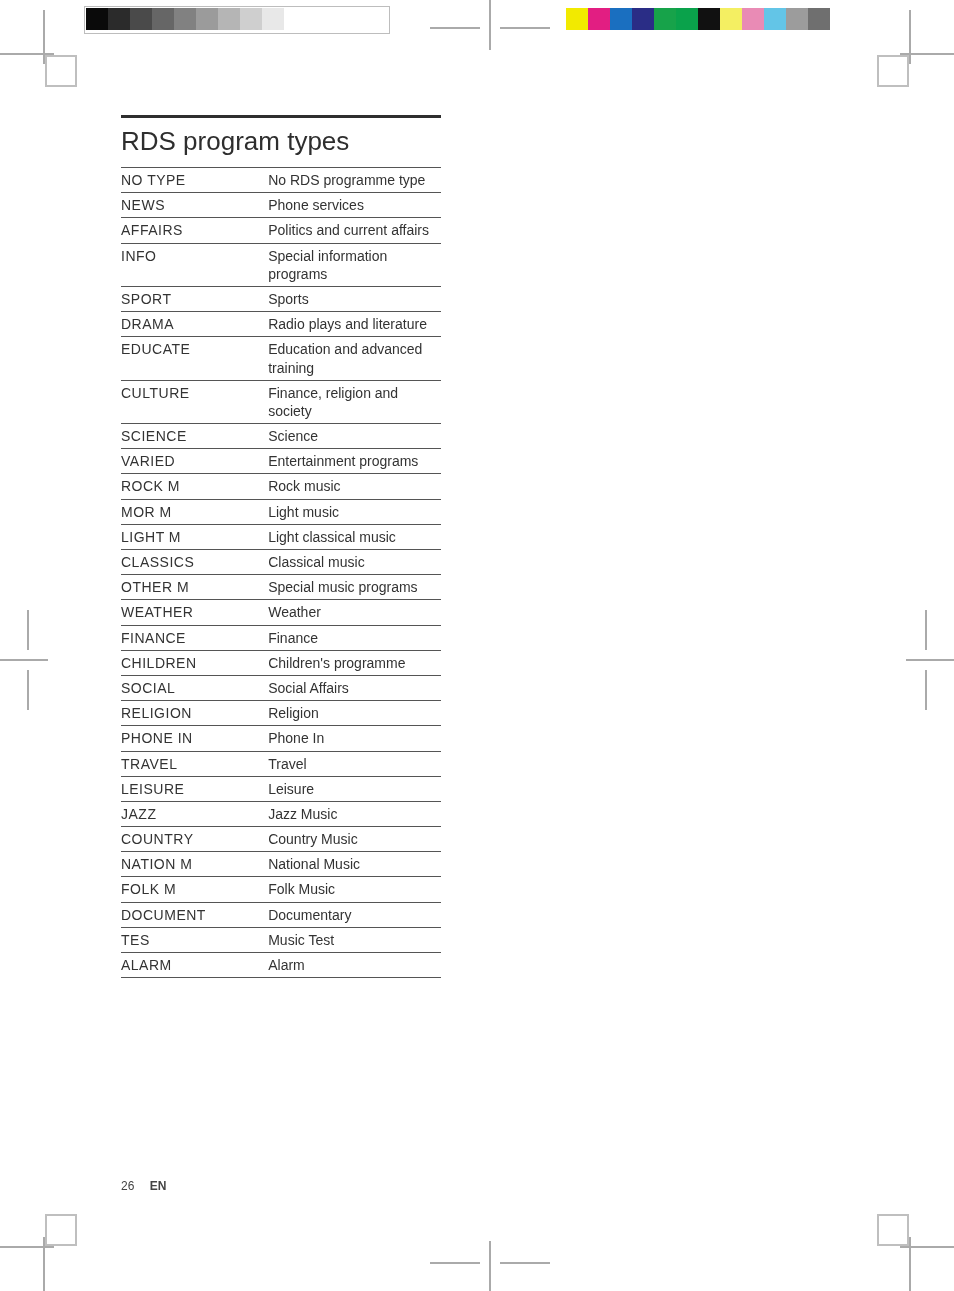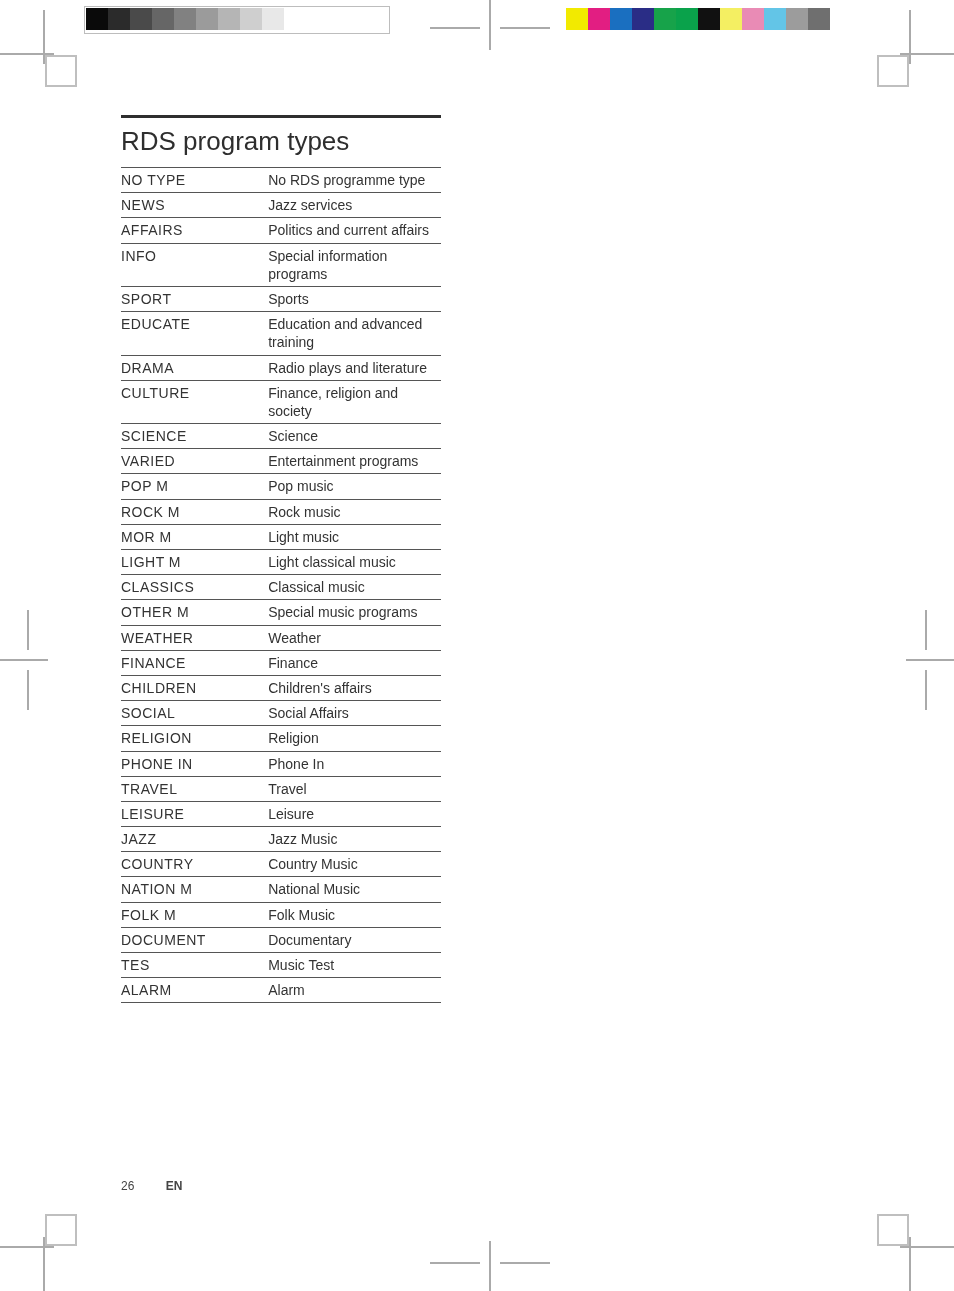--- a/index.html
+++ b/index.html
@@ -18,21 +18,21 @@
   hr.heavy{border:none;border-top:3px solid #2e2e2e;margin:0 0 8px 0}
   h1{font-size:26px;font-weight:400;letter-spacing:0;margin:0 0 10px 0;color:#2e2e2e}
   table{width:100%;border-collapse:collapse;font-size:14px;line-height:1.3;table-layout:fixed}
   tbody tr{border-bottom:1px solid #555}
   tbody tr:first-child td{border-top:1px solid #555}
   td{padding:3px 0 3px 0;vertical-align:top}
   td.key{width:46%;letter-spacing:.5px}
   td.val{width:54%}
 
   .footer{position:absolute;left:121px;bottom:98px;font-size:12px;color:#444}
-  .footer .lang{font-weight:600;margin-left:28px}
+  .footer .lang{font-weight:600;margin-left:12px}
 </style>
 </head>
 <body>
 
 <div class="page">
 
   <div id="barLeft" class="bar" style="left:86px;top:8px">
       <div class="sw" style="background: rgb(10, 10, 10);"></div>
       <div class="sw" style="background: rgb(43, 43, 43);"></div>
       <div class="sw" style="background: rgb(74, 74, 74);"></div>
@@ -108,59 +108,55 @@
     <hr class="heavy">
     <h1>RDS program types</h1>
     <table>
       <tbody id="tb">
           <tr>
             <td class="key">NO TYPE</td>
             <td class="val">No RDS programme type</td>
           </tr>
           <tr>
             <td class="key">NEWS</td>
-            <td class="val">Jazz services</td>
+            <td class="val">Phone services</td>
           </tr>
           <tr>
             <td class="key">AFFAIRS</td>
             <td class="val">Politics and current affairs</td>
           </tr>
           <tr>
             <td class="key">INFO</td>
             <td class="val">Special information programs</td>
           </tr>
           <tr>
             <td class="key">SPORT</td>
             <td class="val">Sports</td>
           </tr>
           <tr>
+            <td class="key">DRAMA</td>
+            <td class="val">Radio plays and literature</td>
+          </tr>
+          <tr>
             <td class="key">EDUCATE</td>
             <td class="val">Education and advanced training</td>
           </tr>
           <tr>
-            <td class="key">DRAMA</td>
-            <td class="val">Radio plays and literature</td>
-          </tr>
-          <tr>
             <td class="key">CULTURE</td>
             <td class="val">Finance, religion and society</td>
           </tr>
           <tr>
             <td class="key">SCIENCE</td>
             <td class="val">Science</td>
           </tr>
           <tr>
             <td class="key">VARIED</td>
             <td class="val">Entertainment programs</td>
           </tr>
           <tr>
-            <td class="key">POP M</td>
-            <td class="val">Pop music</td>
-          </tr>
-          <tr>
             <td class="key">ROCK M</td>
             <td class="val">Rock music</td>
           </tr>
           <tr>
             <td class="key">MOR M</td>
             <td class="val">Light music</td>
           </tr>
           <tr>
             <td class="key">LIGHT M</td>
             <td class="val">Light classical music</td>
@@ -176,21 +172,21 @@
           <tr>
             <td class="key">WEATHER</td>
             <td class="val">Weather</td>
           </tr>
           <tr>
             <td class="key">FINANCE</td>
             <td class="val">Finance</td>
           </tr>
           <tr>
             <td class="key">CHILDREN</td>
-            <td class="val">Children's affairs</td>
+            <td class="val">Children's programme</td>
           </tr>
           <tr>
             <td class="key"> SOCIAL</td>
             <td class="val">Social Affairs</td>
           </tr>
           <tr>
             <td class="key">RELIGION</td>
             <td class="val">Religion</td>
           </tr>
           <tr>

